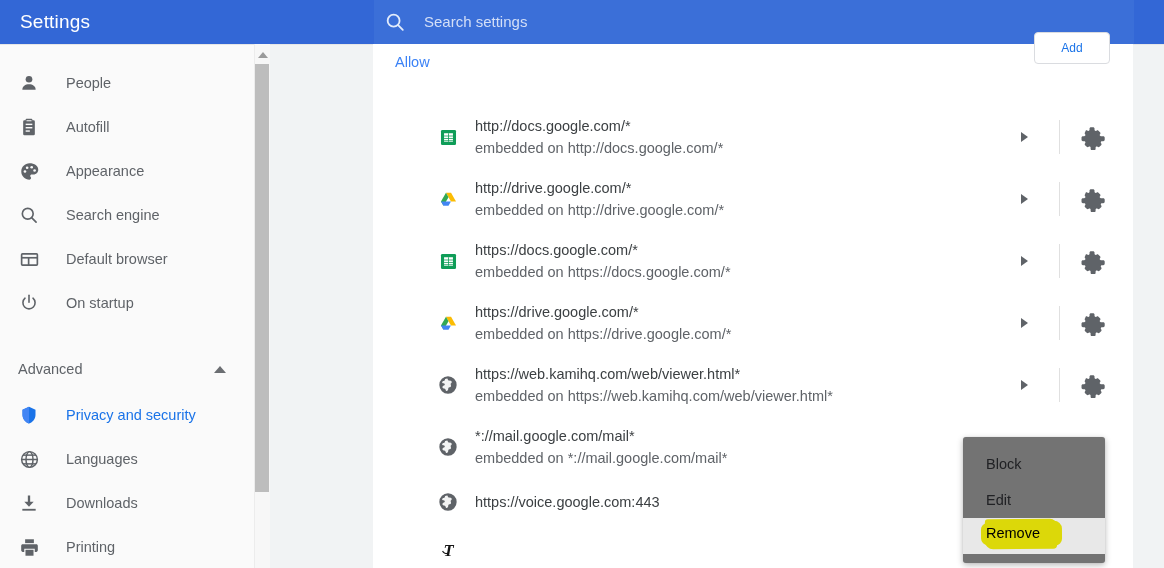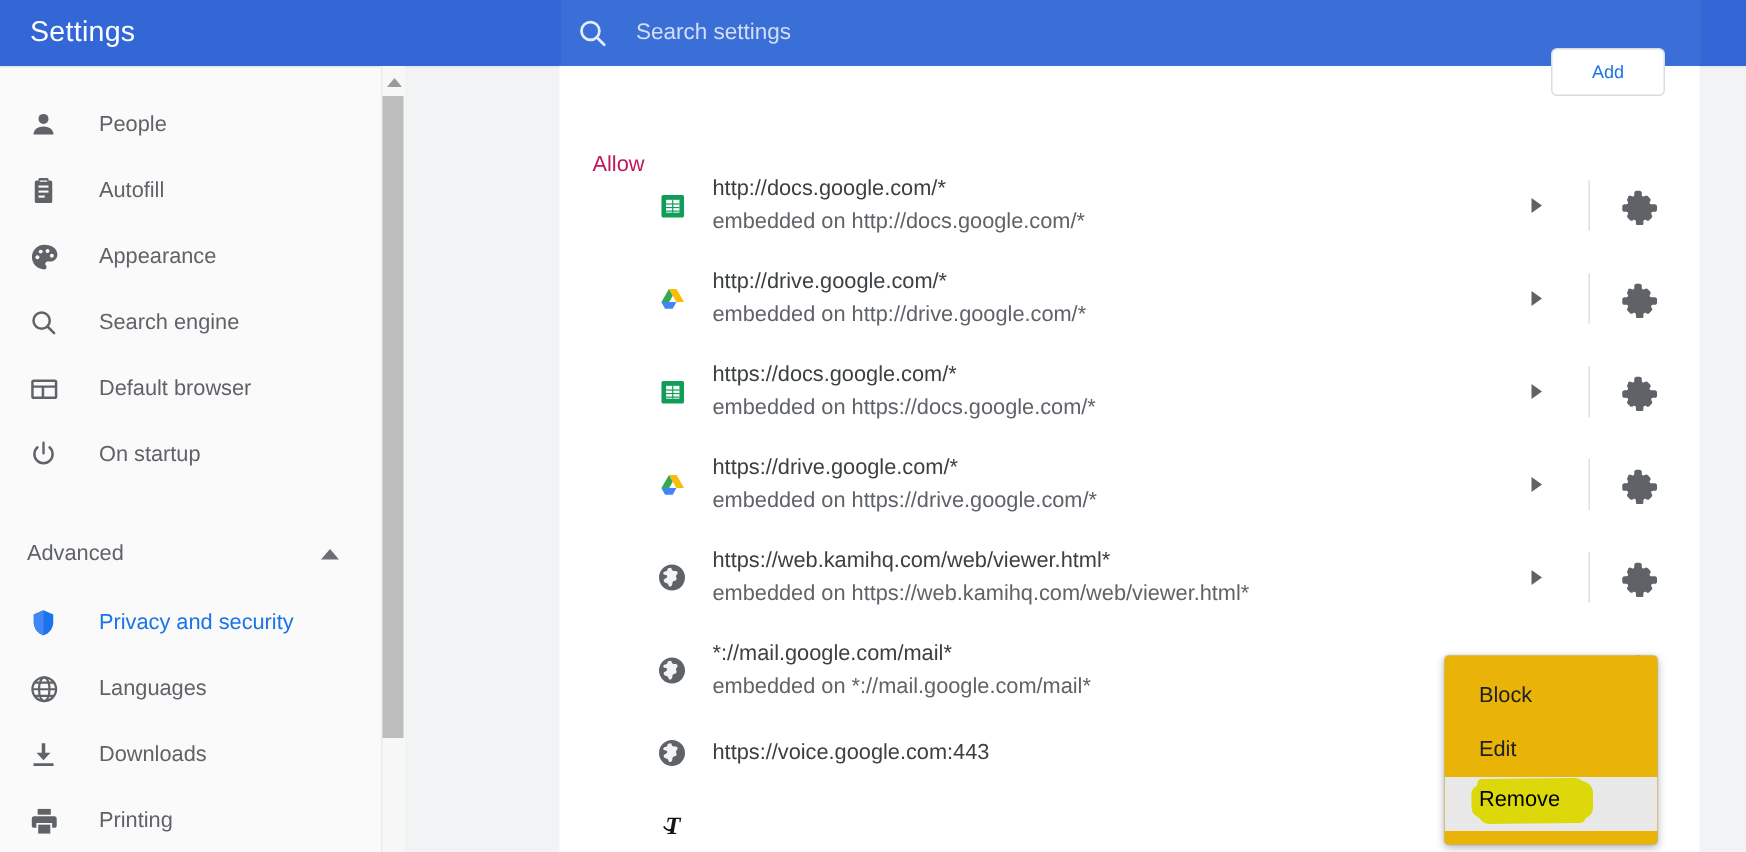--- a/index.html
+++ b/index.html
@@ -155,22 +155,21 @@
     left: 373px; top: 44px;
     width: 760px;
     height: 524px;
     background: #ffffff;
   }
 
   .allow-label {
     position: absolute;
     left: 22px; top: 10px;
     font-size: 14.5px;
-    color: #be185d;
-    margin-top: 48px;
+    color: #3b82f6;
   }
   .add-btn {
     position: absolute;
     left: 661px; top: -12px;
     width: 76px; height: 32px;
     border: 1px solid #dadce0;
     border-radius: 4px;
     background: #fff;
     color: #1a73e8;
     font-size: 12px;
@@ -236,21 +235,21 @@
     transform: translateY(-50%);
     width: 26px; height: 26px;
   }
 
   
   .ctx-menu {
     position: absolute;
     left: 963px; top: 437px;
     width: 142px;
     height: 126px;
-    background: #eab308;
+    background: #737373;
     border-radius: 3px;
     box-shadow: 0 2px 6px rgba(0,0,0,.28), 0 0 1px rgba(0,0,0,.18);
     overflow: hidden;
   }
   .ctx-item {
     position: relative;
     height: 36px;
     line-height: 36px;
     padding-left: 23px;
     font-size: 14.5px;

